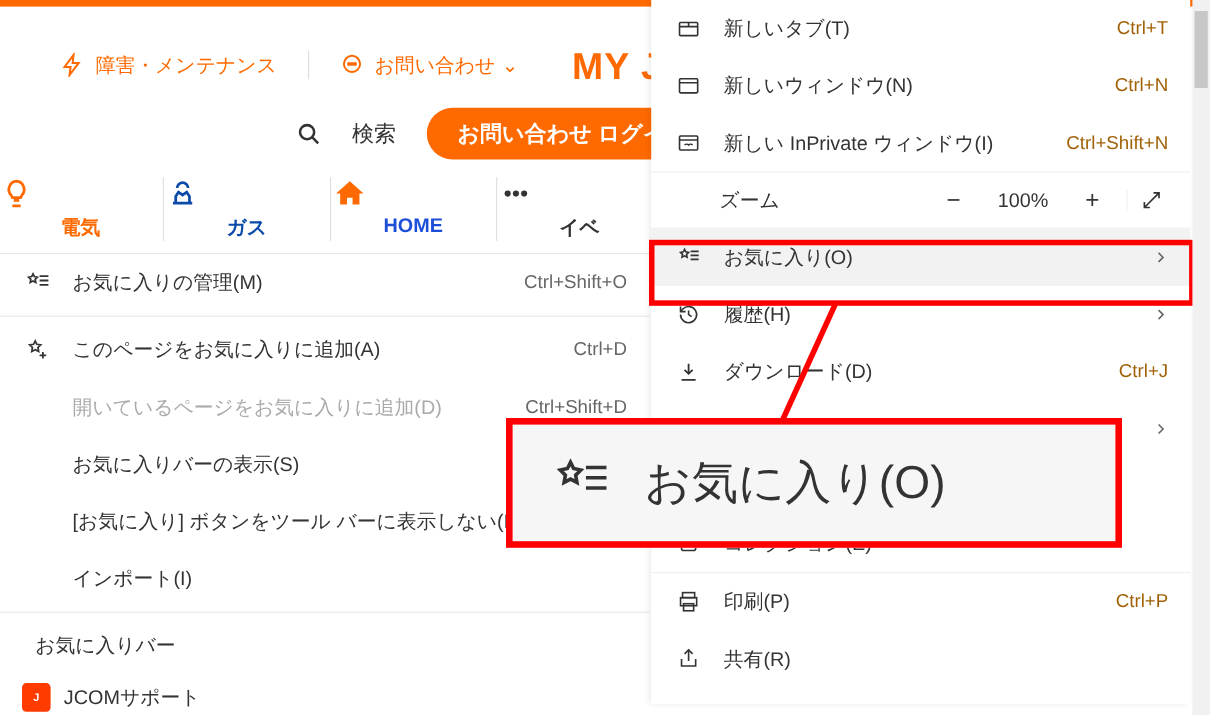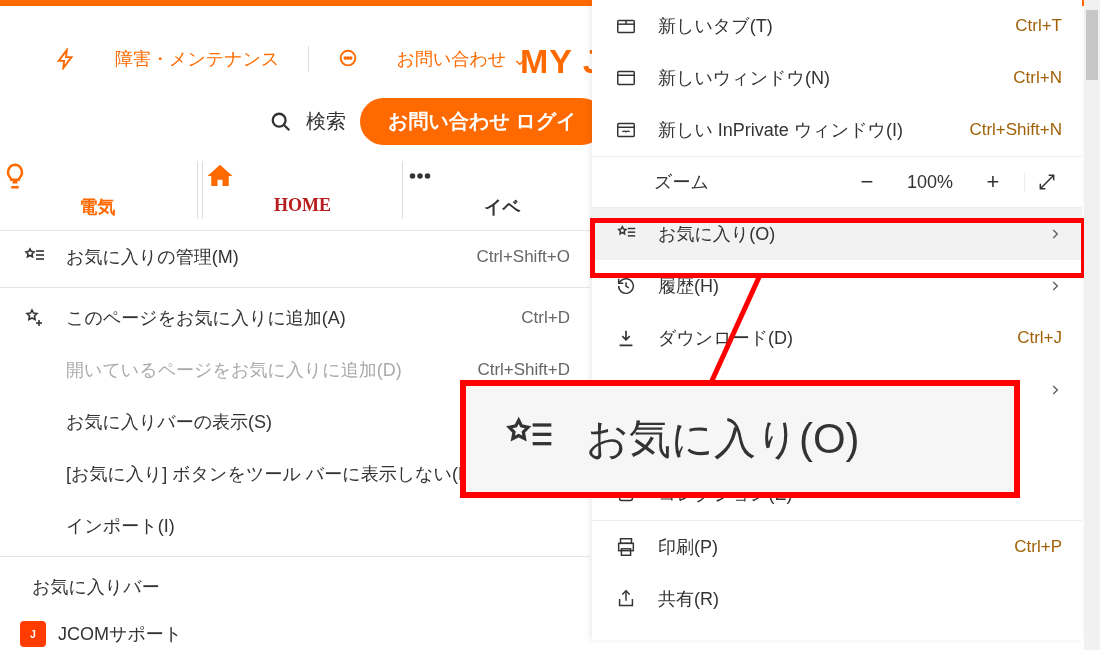--- a/index.html
+++ b/index.html
@@ -7,38 +7,38 @@
   .stage { position:relative; width:1100px; height:650px; }
 
   
   .header-bar {
     position:absolute; left:0; top:0; width:1100px; height:200px;
     background:#fff;
     border-top: 6px solid #ff6a00;
   }
   .top-row { position:absolute; top:40px; left:55px; display:flex; align-items:center; gap:10px; font-size:18px; color:#ff6a00; }
   .bolt-icon svg { width:22px; height:22px; }
-  .top-link1 { color:#ff6a00;margin-left:28px; }
+  .top-link1 { color:#ff6a00; }
   .divider-v { width:1px; height:26px; background:#ddd; margin:0 18px; }
   .bubble-icon svg { width:22px; height:22px; }
   .chev-down { display:inline-block; margin-left:6px; color:#ff6a00; }
   .brand { position:absolute; top:36px; left:520px; font-weight:700; font-size:34px; color:#ff6a00; letter-spacing:1px; }
 
-  .search-row { position:absolute; top:92px; left:270px; display:flex; align-items:center; gap:14px; }
+  .search-row { position:absolute; top:92px; left:270px; display:flex; align-items:center; gap:28px; }
   .search-icon svg { width:22px; height:22px; }
   .search-label { font-size:20px; }
   .login-btn {
     background:#ff6a00; color:#fff; border:none; border-radius:9999px;
     padding:10px 28px; font-size:20px; font-weight:600; white-space:nowrap;
   }
 
   .nav-row { position:absolute; top:155px; left:0; width:600px; display:flex; }
   .nav-item { flex:1; text-align:center; font-size:16px; color:#333; }
   .nav-item .nav-icon { display:block; margin:0 auto 4px; height:30px; }
-  .nav-item.active { color:#b91c1c;font-family:Liberation Serif, serif; }
+  .nav-item.active { color:#1d4ed8; }
   .nav-sep { width:1px; background:#ddd; margin:0 2px; }
   .nav-label { font-weight:700; font-size:18px; }
 
   
   .fav-submenu {
     position:absolute; left:0; top:230px; width:590px; background:#fff;
     border-top:1px solid #e5e5e5;
   }
   .fav-item {
     display:flex; align-items:center; padding:14px 20px; font-size:18px; gap:18px;
@@ -142,20 +142,29 @@
     <div class="nav-row">
       <div class="nav-item">
         <span class="nav-icon">
           <svg width="30" height="30" viewBox="0 0 24 24" fill="none" stroke="#ff6a00" stroke-width="2">
               <path d="M9 21h6M10 17h4M12 3a6 6 0 0 0-4 10l1 2h6l1-2a6 6 0 0 0-4-10z"></path>
             </svg>
         </span>
         <span class="nav-label" style="color:#ff6a00">電気</span>
       </div>
       <div class="nav-sep"></div>
+      <div class="nav-item">
+        <span class="nav-icon">
+          <svg width="30" height="30" viewBox="0 0 24 24" fill="none" stroke="#0a4aa8" stroke-width="2">
+              <path d="M5 19h14M7 19v-5l2-3 3 2 3-2 2 3v5"></path>
+              <path d="M8 8c0-2 2-4 4-4s4 2 4 4"></path>
+            </svg>
+        </span>
+        <span class="nav-label" style="color:#0a4aa8">ガス</span>
+      </div>
       <div class="nav-sep"></div>
       <div class="nav-item active">
         <span class="nav-icon">
           <svg width="30" height="30" viewBox="0 0 24 24" fill="#ff6a00">
               <path d="M12 3 2 12h3v8h5v-5h4v5h5v-8h3z"></path>
             </svg>
         </span>
         <span class="nav-label">HOME</span>
       </div>
       <div class="nav-sep"></div>

